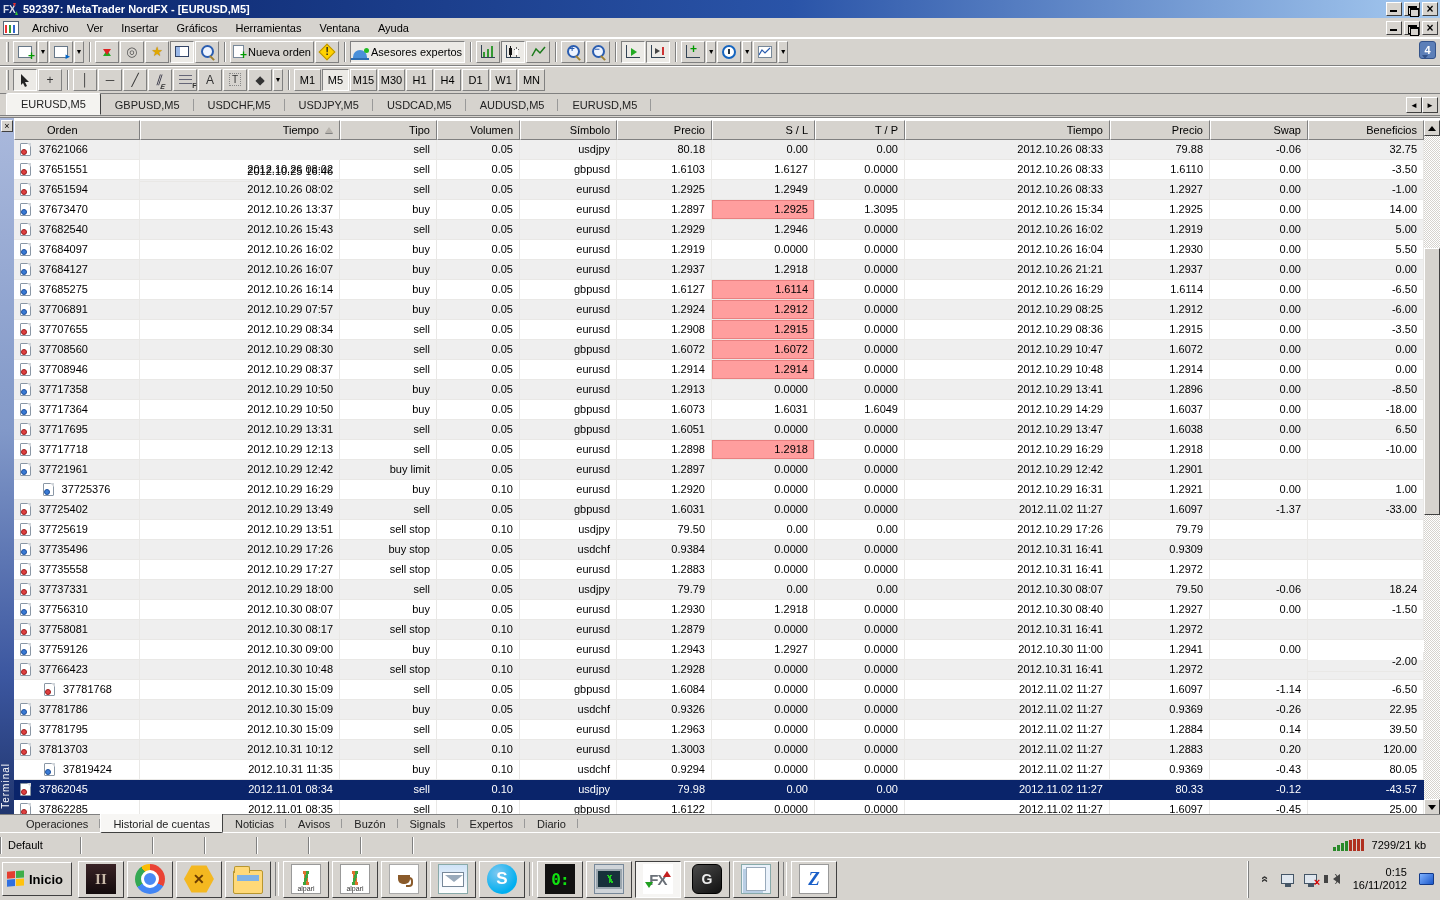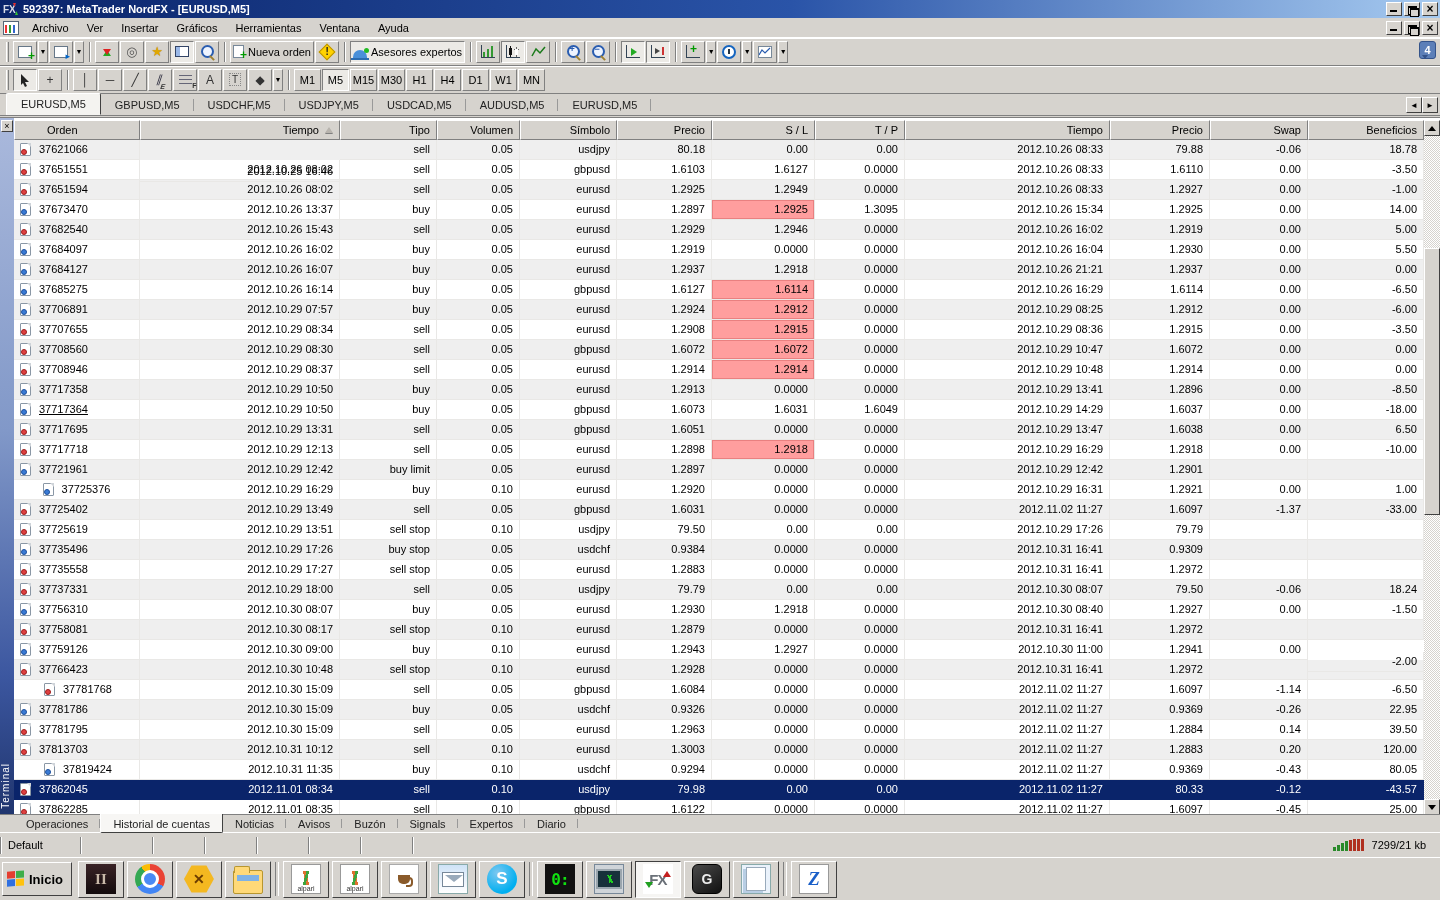--- a/index.html
+++ b/index.html
@@ -451,21 +451,21 @@
         <div class="cell" style="width: 200px; margin-top: 22px;">2012.10.25 16:46</div>
         <div class="cell" style="width: 97px;">sell</div>
         <div class="cell" style="width: 83px;">0.05</div>
         <div class="cell" style="width: 97px;">usdjpy</div>
         <div class="cell" style="width: 95px;">80.18</div>
         <div class="cell" style="width: 103px;">0.00</div>
         <div class="cell" style="width: 90px;">0.00</div>
         <div class="cell" style="width: 205px;">2012.10.26 08:33</div>
         <div class="cell" style="width: 100px;">79.88</div>
         <div class="cell" style="width: 98px;">-0.06</div>
-        <div class="cell" style="width: 116px;">18.78</div>
+        <div class="cell" style="width: 116px;">32.75</div>
       </div>
       <div class="row">
         <div class="cell left" style="width: 126px;">
           <span class="doc-icon sell">
             <span class="dot"></span>
           </span>
           <span>37651551</span>
         </div>
         <div class="cell" style="width: 200px;">2012.10.26 08:02</div>
         <div class="cell" style="width: 97px;">sell</div>
@@ -682,21 +682,21 @@
         <div class="cell" style="width: 97px;">eurusd</div>
         <div class="cell" style="width: 95px;">1.2913</div>
         <div class="cell" style="width: 103px;">0.0000</div>
         <div class="cell" style="width: 90px;">0.0000</div>
         <div class="cell" style="width: 205px;">2012.10.29 13:41</div>
         <div class="cell" style="width: 100px;">1.2896</div>
         <div class="cell" style="width: 98px;">0.00</div>
         <div class="cell" style="width: 116px;">-8.50</div>
       </div>
       <div class="row">
-        <div class="cell left" style="width: 126px; text-decoration: underline;">
+        <div class="cell left" style="width: 126px;">
           <span class="doc-icon buy">
             <span class="dot"></span>
           </span>
           <span>37717364</span>
         </div>
         <div class="cell" style="width: 200px;">2012.10.29 10:50</div>
         <div class="cell" style="width: 97px;">buy</div>
         <div class="cell" style="width: 83px;">0.05</div>
         <div class="cell" style="width: 97px;">gbpusd</div>
         <div class="cell" style="width: 95px;">1.6073</div>
@@ -1194,13 +1194,32 @@
         <span class="qi qi-gkey">G</span>
       </span>
       <span class="qbtn">
         <span class="qi qi-notepad"></span>
       </span>
       <span class="qsep"></span>
       <span class="qbtn">
         <span class="qi qi-z">Z</span>
       </span>
     </div>
+  <div id="tray">
+    <span class="trayic chev">«</span>
+    <span class="trayic">
+        <span class="mini-mon"></span>
+      </span>
+    <span class="trayic">
+        <span class="mini-mon err"></span>
+      </span>
+    <span class="trayic">
+        <span class="spk"></span>
+      </span>
+    <span id="clockblk">
+      <div>0:15</div>
+      <div>16/11/2012</div>
+    </span>
+    <span class="trayic">
+        <span class="mini-screen"></span>
+      </span>
+  </div>
 </div>
 
 </body></html>

